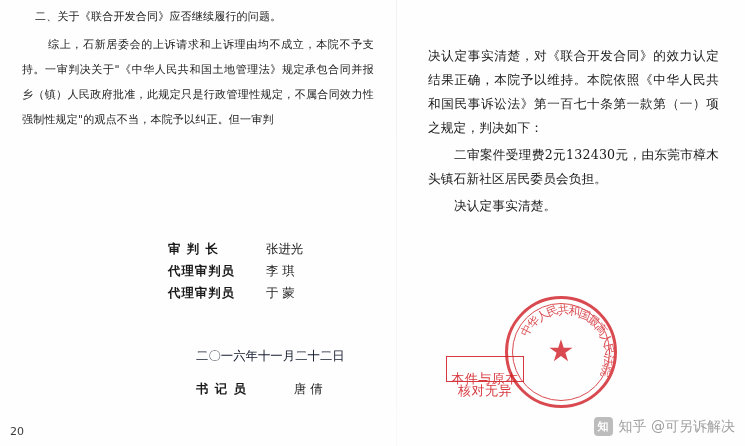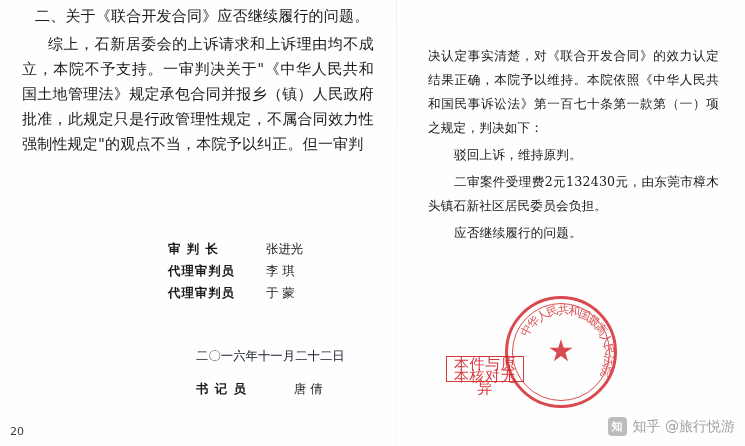--- a/index.html
+++ b/index.html
@@ -33,21 +33,21 @@
   .col-right {
     position: absolute;
     left: 404px;
     top: 0;
     width: 341px;
     height: 446px;
     padding: 44px 26px 16px 24px;
     box-sizing: border-box;
   }
   .para {
-    font-size: 15px;
+    font-size: 11px;
     line-height: 25px;
     text-align: justify;
     text-justify: inter-ideograph;
     margin: 0 0 3px 0;
     letter-spacing: 0.2px;
     color: #191919;
   }
   .indent {
     text-indent: 26px;
   }
@@ -152,24 +152,24 @@
   }
   
   .stamp-box {
     position: absolute;
     left: 446px;
     top: 356px;
     width: 78px;
     height: 26px;
     border: 1.6px solid #d2232a;
     color: #d2232a;
-    font-size: 15px;
+    font-size: 13px;
     line-height: 12px;
     text-align: center;
-    padding-top: 1px;
+    padding-top: 16px;
     box-sizing: border-box;
     opacity: 0.9;
     letter-spacing: 0.5px;
   }
   
   .watermark {
     position: absolute;
     right: 10px;
     bottom: 10px;
     display: flex;
@@ -208,23 +208,22 @@
   <div class="fold"></div>
 
   <div class="col-left">
     <p class="para indent1">二、关于《联合开发合同》应否继续履行的问题。</p>
     <p class="para indent">综上，石新居委会的上诉请求和上诉理由均不成立，本院不予支持。一审判决关于"《中华人民共和国土地管理法》规定承包合同并报乡（镇）人民政府批准，此规定只是行政管理性规定，不属合同效力性强制性规定"的观点不当，本院予以纠正。但一审判</p>
     <div class="pagenum">20</div>
   </div>
 
   <div class="col-right">
     <p class="para small">决认定事实清楚，对《联合开发合同》的效力认定结果正确，本院予以维持。本院依照《中华人民共和国民事诉讼法》第一百七十条第一款第（一）项之规定，判决如下：</p>
-    <p class="para small indent">驳回上诉，维持原判。</p>
     <p class="para small indent">二审案件受理费2元132430元，由东莞市樟木头镇石新社区居民委员会负担。</p>
-    <p class="para small indent">应否继续履行的问题。</p>
+    <p class="para small indent">决认定事实清楚。</p>
   </div>
 
   <div class="sign-block">
     <span class="sign-row">
       <span class="sign-role">审 判 长</span><span class="sign-name">张进光</span>
     </span>
     <span class="sign-row">
       <span class="sign-role">代理审判员</span><span class="sign-name">李 琪</span>
     </span>
     <span class="sign-row">
@@ -255,16 +254,16 @@
       <span style="transform: rotate(76deg) translate(0,-52px) rotate(0deg);">民</span>
       <span style="transform: rotate(90deg) translate(0,-52px) rotate(0deg);">法</span>
       <span style="transform: rotate(104deg) translate(0,-52px) rotate(0deg);">院</span>
     </div>
   </div>
 
   <div class="stamp-box">本件与原本核对无异</div>
 
   <div class="watermark">
     <div class="wm-logo">知</div>
-    <span>知乎 @旅行悦游</span>
+    <span>知乎 @可另诉解决</span>
   </div>
 
 </div>
 
 </body></html>

